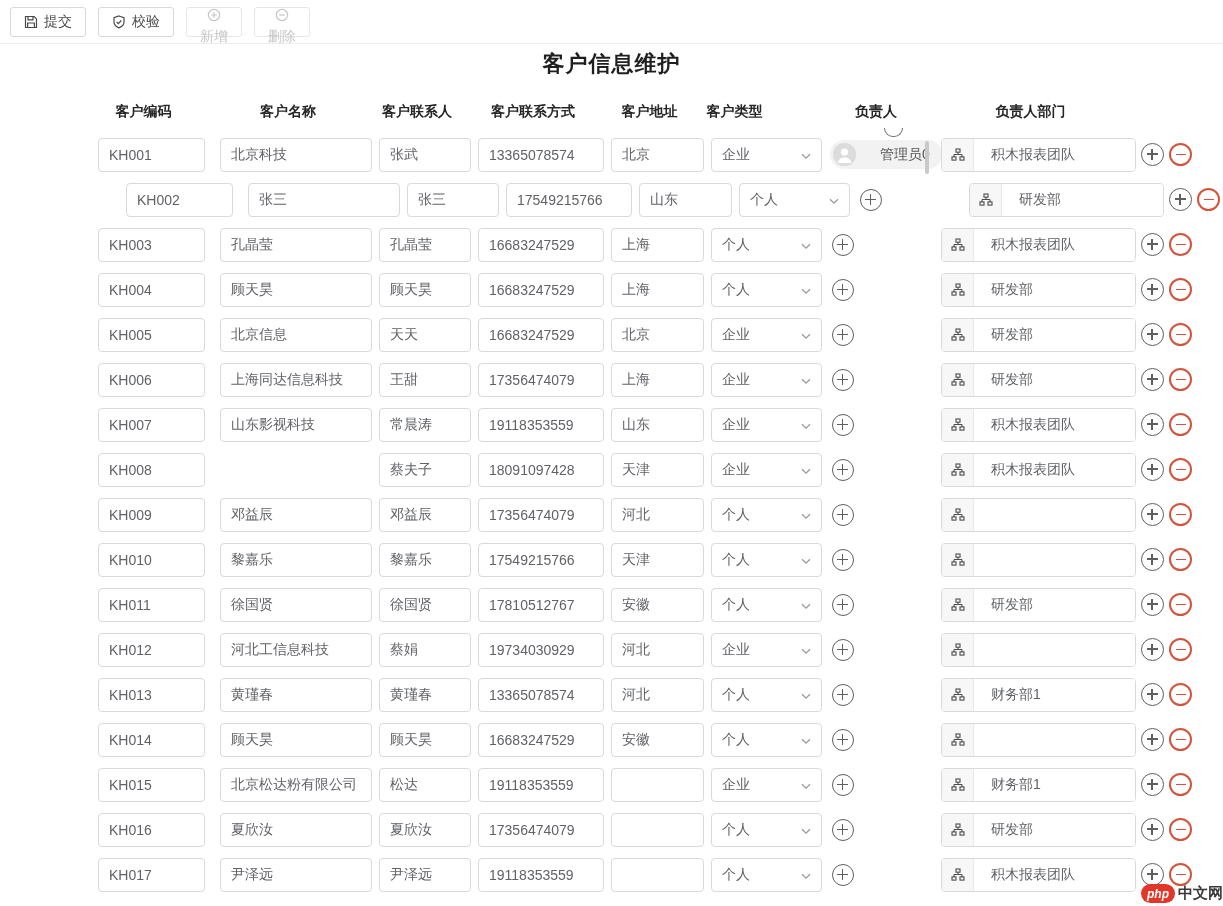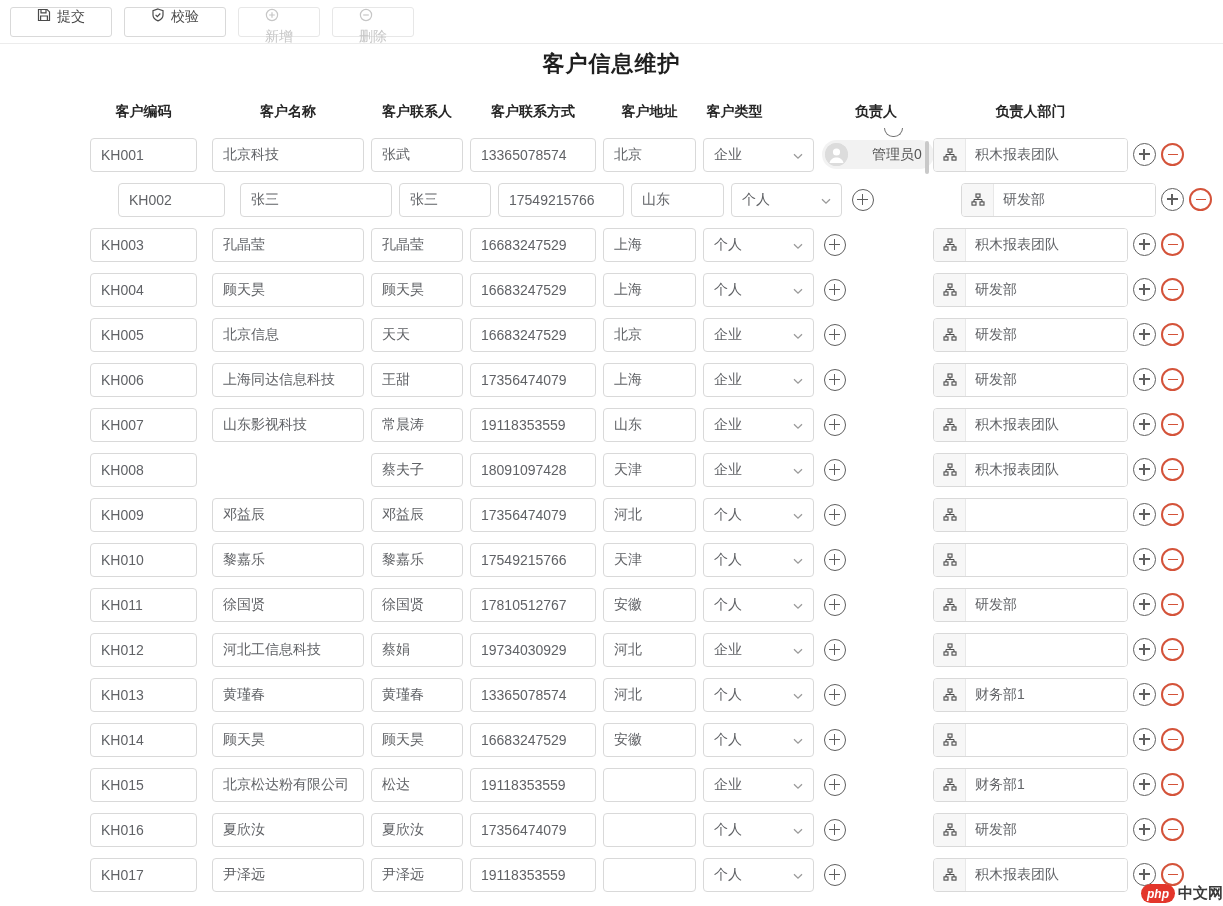--- a/index.html
+++ b/index.html
@@ -3,35 +3,35 @@
 <meta charset="utf-8">
 <style>
   * { margin:0; padding:0; box-sizing:border-box; }
   html,body { width:1223px; height:906px; overflow:hidden; background:#fff;
     font-family:"Liberation Sans","DejaVu Sans",sans-serif; }
   .page { position:relative; width:1223px; height:906px; background:#fff; }
 
   
   .toolbar { position:absolute; left:0; top:0; width:100%; height:44px;
     border-bottom:1px solid #ececec; display:flex; align-items:center; padding-left:10px; gap:12px; }
-  .tbtn { display:inline-flex; gap:6px; height:30px; padding:0 26px;
+  .tbtn { display:inline-flex; align-items:center; gap:6px; height:30px; padding:0 13px;
     background:#fff; border:1px solid #d9d9d9; border-radius:3px; font-size:14px; color:#4a4a4a; cursor:pointer; }
   .tbtn svg { display:block; }
   .tbtn.disabled { color:#c6c6c6; border-color:#e7e7e7; cursor:default;flex-direction:column; }
 
   .title { position:absolute; top:49px; left:0; width:100%; text-align:center;
     font-size:22px; font-weight:700; color:#1f1f1f; letter-spacing:1px; }
 
   
   .hlabel { position:absolute; top:103px; height:18px; text-align:center;
     font-size:14px; font-weight:700; color:#262626; }
 
   
   .tbody { position:absolute; left:0; top:133px; width:1223px; height:760px; overflow:hidden; }
-  .row { position:absolute; left:0; width:1055px; height:45px; }
+  .row { position:absolute; left:8px; width:1055px; height:45px; }
   .row input { position:absolute; top:5px; height:34px; border:1px solid #d9d9d9; border-radius:4px;
     font-size:14px; color:#606266; padding:0 10px; outline:none; background:#fff;
     font-family:"Liberation Sans","DejaVu Sans",sans-serif; }
   .f-code    { left:90px;  width:107px; }
   .f-name    { left:212px; width:152px; }
   .f-contact { left:371px; width:92px; }
   .f-phone   { left:470px; width:126px; }
   .f-addr    { left:603px; width:93px; }
 
   .select { position:absolute; left:703px; top:5px; width:111px; height:34px;
@@ -45,21 +45,21 @@
   .owner-add::before, .owner-add::after { content:""; position:absolute; background:#5f5f5f; }
   .owner-add::before { left:4px; top:8.6px; width:11px; height:1.6px; }
   .owner-add::after  { left:8.6px; top:4px; width:1.6px; height:11px; }
   .owner-tag { position:absolute; left:0; top:7px; height:29px; display:inline-flex; align-items:center;
     background:#f2f2f2; border-radius:15px; padding:0 12px 0 3px; gap:24px; cursor:pointer; }
   .owner-tag .avatar { width:23px; height:23px; border-radius:50%; background:#dcdcdc;
     display:flex; align-items:center; justify-content:center; overflow:hidden; }
   .owner-tag .tagname { font-size:14px; color:#555; white-space:nowrap; }
 
   .dept { position:absolute; left:933px; top:5px; width:195px; height:34px;
-    border:1px solid #d9d9d9; border-radius:4px; display:flex; background:#fff; overflow:hidden; }
+    border:1px solid #d9d9d9; border-radius:4px; display:flex; background:#fff; overflow:hidden;gap:8px; }
   .dept .addon { width:32px; background:#f7f7f7; border-right:1px solid #e8e8e8;
     display:flex; align-items:center; justify-content:center; flex:none; cursor:pointer; }
   .dept input { position:static; border:none; border-radius:0; flex:1; width:auto; height:32px; padding:0 9px; }
 
   .cbtn { position:absolute; top:10px; width:23px; height:23px; border-radius:50%; cursor:pointer; }
   .cbtn.add2 { left:1133px; border:1.6px solid #5f5f5f; }
   .cbtn.add2::before, .cbtn.add2::after { content:""; position:absolute; background:#5f5f5f; }
   .cbtn.add2::before { left:4.5px; top:9.1px; width:11px; height:1.6px; }
   .cbtn.add2::after  { left:9.1px; top:4.5px; width:1.6px; height:11px; }
   .cbtn.del { left:1161px; border:2px solid #d4533a; }

